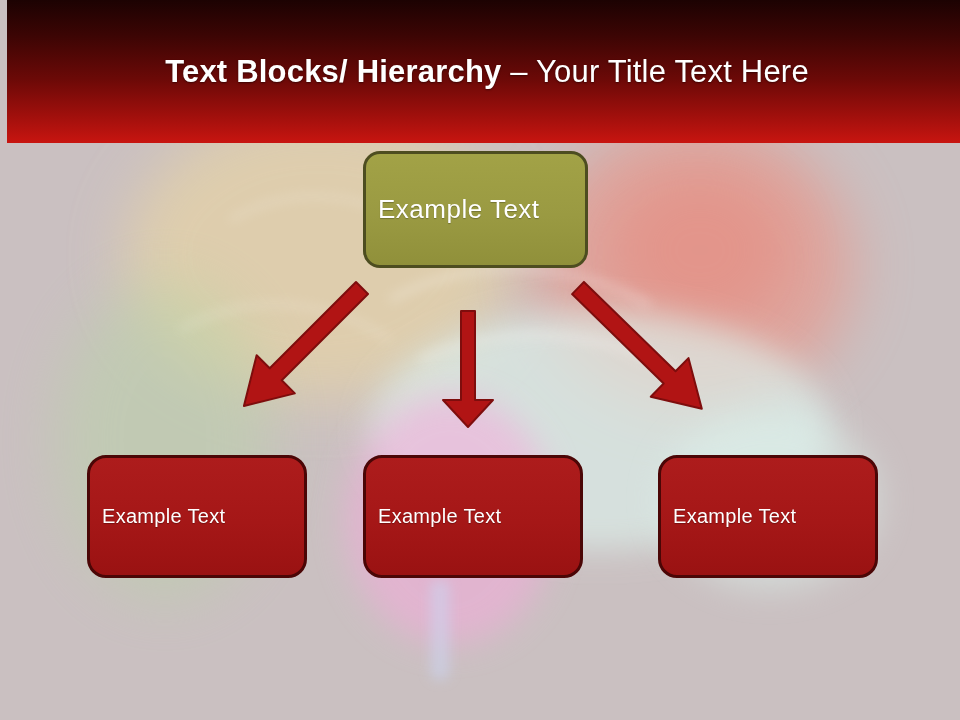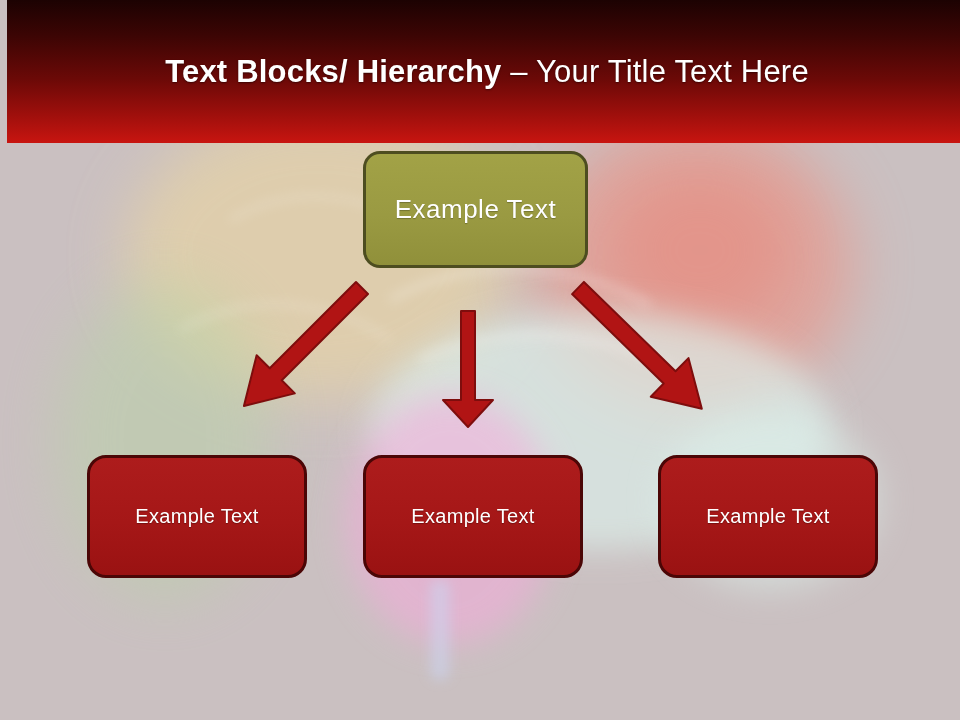--- a/index.html
+++ b/index.html
@@ -31,22 +31,22 @@
   }
 
   
   .arrows {
     position:absolute; top:0; left:0; width:960px; height:720px; z-index:2;
   }
 
   
   .node {
     position:absolute; box-sizing:border-box; z-index:3;
-    display:flex; align-items:center; justify-content:center;
-    color:#ffffff; text-align:center;
+    display:flex; align-items:center; 
+    color:#ffffff; text-align:center;padding-left:12px;
   }
   .root-node {
     left:363px; top:151px; width:225px; height:117px;
     background:linear-gradient(to bottom, #a2a246 0%, #9a9a42 55%, #90903a 100%);
     border:3px solid #4d4d20; border-radius:17px;
     font-size:26px; letter-spacing:0.5px;
     text-shadow:0 1px 1px rgba(0,0,0,0.25);
   }
   .child-node {
     top:455px; width:220px; height:123px;

